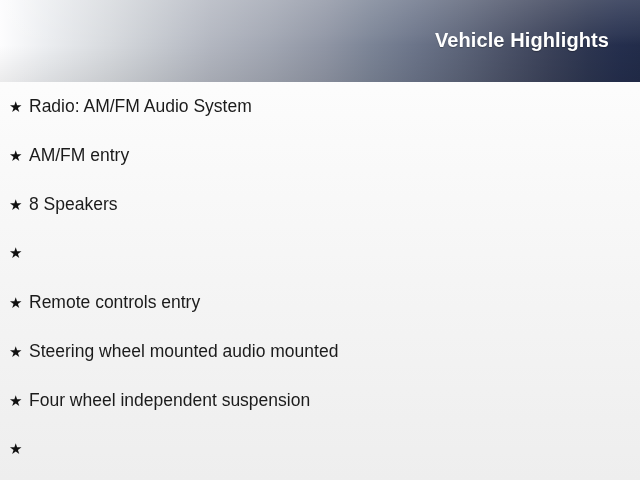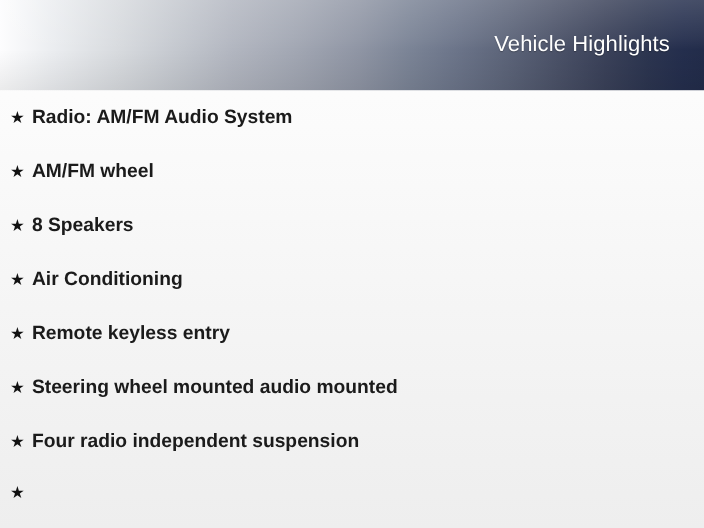--- a/index.html
+++ b/index.html
@@ -59,21 +59,21 @@
         #242e4d 97%,
         #222c4a 100%);
   }
 
   #header-title {
     position: absolute;
     right: 31px;
     top: 28px;
     color: #ffffff;
     font-size: 20px;
-    font-weight: normal;
+    font-weight: bold;
     letter-spacing: 0.1px;
     line-height: 24px;
     white-space: nowrap;
     text-shadow: 0 1px 1px rgba(0,0,0,0.28);
   }
 
   
   #highlights-list {
     position: absolute;
     left: 0;
@@ -105,67 +105,65 @@
     line-height: 20px;
     text-align: left;
   }
 
   .highlight-label {
     flex: 1 1 auto;
     color: #1b1b1b;
     font-size: 17.5px;
     line-height: 20px;
     white-space: nowrap;
-    font-weight: bold;
   }
 </style>
 </head>
 <body>
 
 <div id="page">
 
   <div id="header">
     <div id="header-title">Vehicle Highlights</div>
   </div>
 
   <ul id="highlights-list">
 
     <li class="highlight-item">
       <span class="star-icon">★</span>
       <span class="highlight-label">Radio: AM/FM Audio System</span>
     </li>
 
     <li class="highlight-item">
       <span class="star-icon">★</span>
-      <span class="highlight-label">AM/FM wheel</span>
+      <span class="highlight-label">AM/FM entry</span>
     </li>
 
     <li class="highlight-item">
       <span class="star-icon">★</span>
       <span class="highlight-label">8 Speakers</span>
     </li>
 
     <li class="highlight-item">
       <span class="star-icon">★</span>
-      <span class="highlight-label">Air Conditioning</span>
     </li>
 
     <li class="highlight-item">
       <span class="star-icon">★</span>
-      <span class="highlight-label">Remote keyless entry</span>
+      <span class="highlight-label">Remote controls entry</span>
     </li>
 
     <li class="highlight-item">
       <span class="star-icon">★</span>
       <span class="highlight-label">Steering wheel mounted audio mounted</span>
     </li>
 
     <li class="highlight-item">
       <span class="star-icon">★</span>
-      <span class="highlight-label">Four radio independent suspension</span>
+      <span class="highlight-label">Four wheel independent suspension</span>
     </li>
 
     <li class="highlight-item">
       <span class="star-icon">★</span>
     </li>
 
   </ul>
 
 </div>
 

